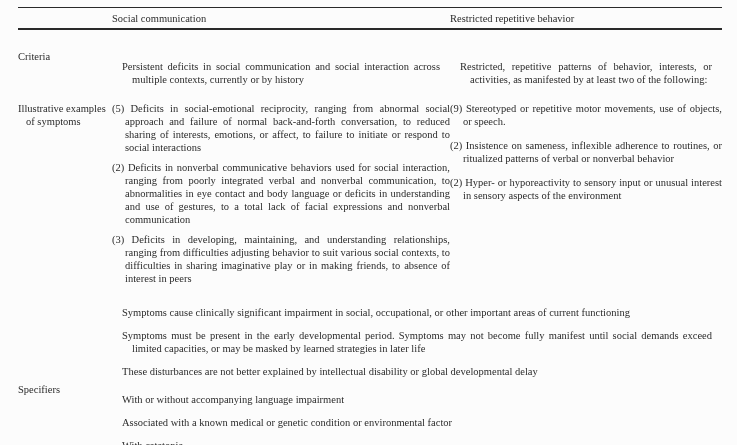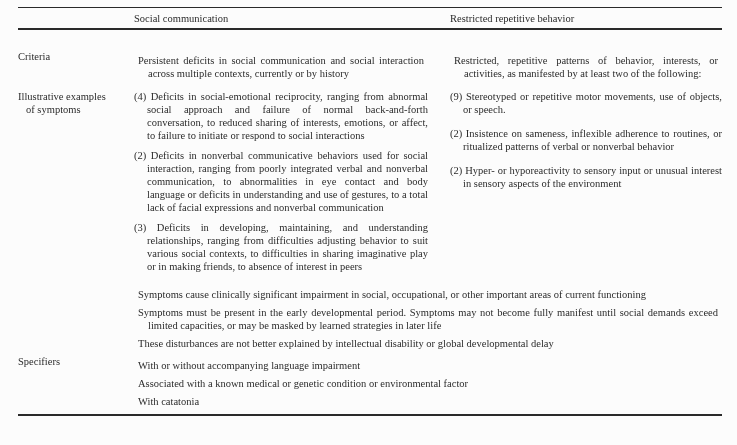--- a/index.html
+++ b/index.html
@@ -16,36 +16,36 @@
     line-height: 13px;
     color: #2b2b2b;
   }
   .table-wrap {
     margin: 7px 15px 0 18px; 
     border-top: 1px solid #2a2a2a;
   }
   .grid {
     display: grid;
     grid-template-columns: 94px 1fr 272px;
-    column-gap: 22px;
+    column-gap: 0;
   }
   .header-row {
     padding: 4px 0 3px 0;
     border-bottom: 2px solid #2a2a2a;
   }
   .body-rows { padding-top: 20px; }
   .row-label {
     padding-left: 8px;
     text-indent: -8px;
   }
   .para {
     text-align: justify;
     padding-left: 10px;
     text-indent: -10px;
-    margin: 4px;
+    margin: 10px;
   }
   .item {
     text-align: justify;
     padding-left: 13px;
     text-indent: -13px;
     margin: 0;
   }
   .criteria-row { margin-bottom: 6px; }
   .col-social .item { margin-bottom: 7px; }
   .col-social .item:last-child { margin-bottom: 0; }
@@ -80,21 +80,21 @@
         <p class="para">Persistent deficits in social communication and social interaction across multiple contexts, currently or by history</p>
       </div>
       <div class="cell">
         <p class="para">Restricted, repetitive patterns of behavior, interests, or activities, as manifested by at least two of the following:</p>
       </div>
     </div>
 
     <div class="grid">
       <div class="cell row-label">Illustrative examples of symptoms</div>
       <div class="cell col-social">
-        <p class="item">(4) Deficits in social-emotional reciprocity, ranging from abnormal social approach and failure of normal back-and-forth conversation, to reduced sharing of interests, emotions, or affect, to failure to initiate or respond to social interactions</p>
+        <p class="item">(5) Deficits in social-emotional reciprocity, ranging from abnormal social approach and failure of normal back-and-forth conversation, to reduced sharing of interests, emotions, or affect, to failure to initiate or respond to social interactions</p>
         <p class="item">(2) Deficits in nonverbal communicative behaviors used for social interaction, ranging from poorly integrated verbal and nonverbal communication, to abnormalities in eye contact and body language or deficits in understanding and use of gestures, to a total lack of facial expressions and nonverbal communication</p>
         <p class="item">(3) Deficits in developing, maintaining, and understanding relationships, ranging from difficulties adjusting behavior to suit various social contexts, to difficulties in sharing imaginative play or in making friends, to absence of interest in peers</p>
       </div>
       <div class="cell col-restricted">
         <p class="item">(9) Stereotyped or repetitive motor movements, use of objects, or speech.</p>
         <p class="item">(2) Insistence on sameness, inflexible adherence to routines, or ritualized patterns of verbal or nonverbal behavior</p>
         <p class="item">(2) Hyper- or hyporeactivity to sensory input or unusual interest in sensory aspects of the environment</p>
       </div>
     </div>
 

